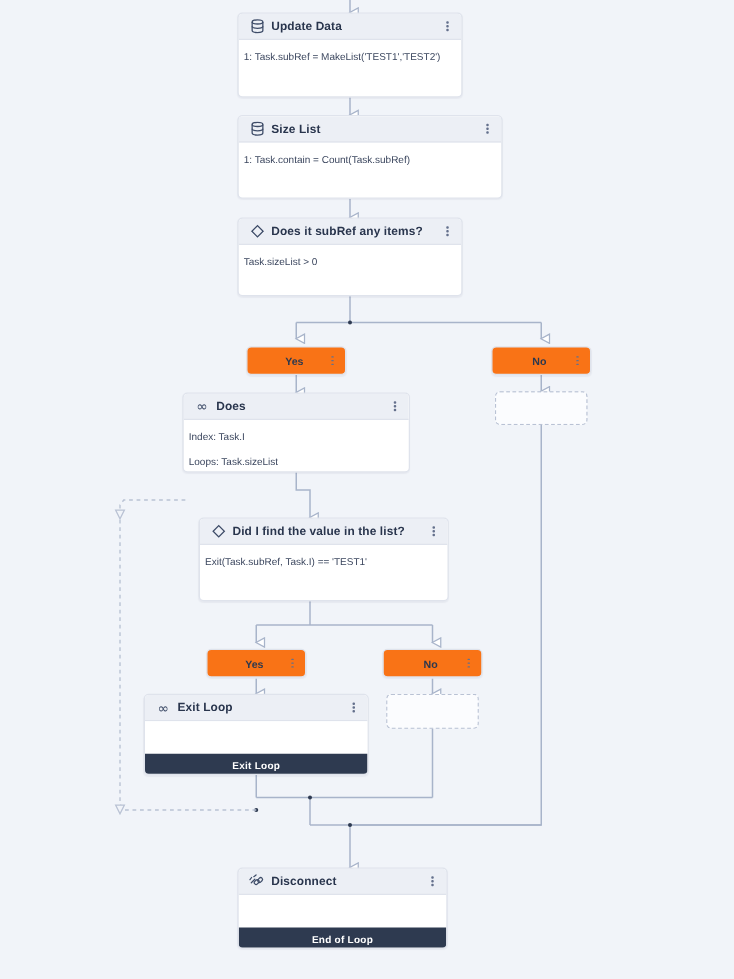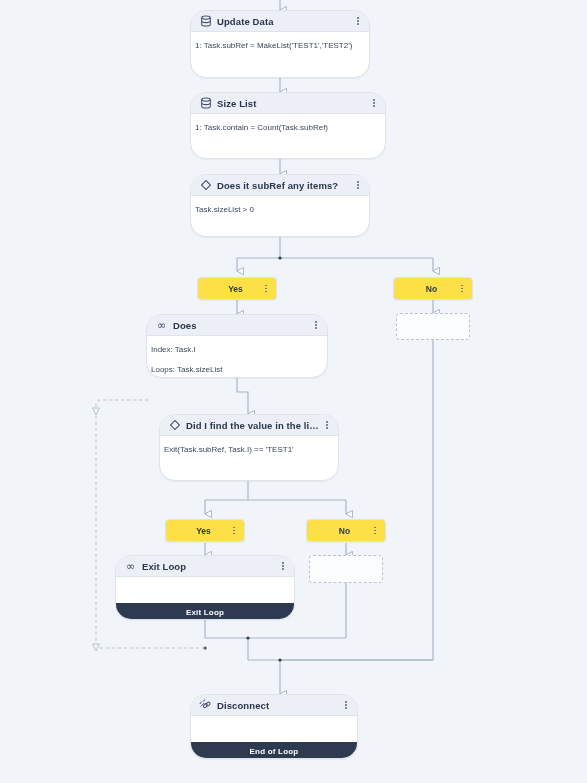--- a/index.html
+++ b/index.html
@@ -11,21 +11,21 @@
     position:relative;
   }
   #canvas{position:absolute;inset:0;width:587px;height:783px;}
   svg.wires{position:absolute;left:0;top:0;width:587px;height:783px;pointer-events:none;}
 
   
   .node{
     position:absolute;
     background:#ffffff;
     border:1px solid #dfe3ec;
-    border-radius:16px;
+    border-radius:4px;
     box-sizing:border-box;
     box-shadow:0 1px 1px rgba(35,48,74,.05);
     overflow:hidden;
   }
   .node-head{
     display:flex;align-items:center;
     height:21px;
     padding:0 6px 0 8px;
     background:#eceff5;
     border-bottom:1px solid #dfe3ec;
@@ -73,21 +73,21 @@
     white-space:nowrap;
     overflow:hidden;
     text-overflow:ellipsis;
   }
   .line:last-child{margin-bottom:0;}
 
   
   .pill{
     position:absolute;
     height:23px;
-    background:#fde047;
+    background:#f97316;
     border:1px solid #dfe3ec;
     border-radius:4px;
     box-sizing:border-box;
     display:flex;align-items:center;
     box-shadow:0 1px 1px rgba(35,48,74,.05);
   }
   .pill-label{
     flex:1 1 auto;
     text-align:center;
     font-size:8.5px;
@@ -203,21 +203,21 @@
           <i></i>
           <i></i>
           <i></i>
         </span>
     </div>
     <div class="node-body">
       <div class="line">1: Task.subRef = MakeList('TEST1','TEST2')</div>
     </div>
   </div>
 
-  <div class="node" style="left:190px;top:92px;width:196px;height:67px;">
+  <div class="node" style="left:190px;top:92px;width:212px;height:67px;">
     <div class="node-head">
       <span class="head-icon">
         <svg width="12" height="12" viewBox="0 0 14 14">
           <ellipse cx="7" cy="3" rx="5" ry="1.9" fill="none" stroke="#3e4c68" stroke-width="1.2"></ellipse>
           <path d="M2,3 L2,11 a5,1.9 0 0 0 10,0 L12,3" fill="none" stroke="#3e4c68" stroke-width="1.2"></path>
           <path d="M2,7 a5,1.9 0 0 0 10,0" fill="none" stroke="#3e4c68" stroke-width="1.2"></path>
         </svg>
       </span>
       <span class="node-title">Size List</span>
       <span class="kebab">
@@ -281,21 +281,21 @@
           <i></i>
           <i></i>
         </span>
     </div>
     <div class="node-body">
       <div class="line">Index: Task.I</div>
       <div class="line">Loops: Task.sizeList</div>
     </div>
   </div>
 
-  <div class="node" style="left:159px;top:414px;width:180px;height:67px;">
+  <div class="node" style="left:159px;top:414px;width:200px;height:67px;">
     <div class="node-head">
       <span class="head-icon">
         <svg width="12" height="12" viewBox="0 0 14 14">
           <rect x="3.3" y="3.3" width="7.4" height="7.4" transform="rotate(45 7 7)" fill="none" stroke="#3e4c68" stroke-width="1.2"></rect>
         </svg>
       </span>
       <span class="node-title">Did I find the value in the list?</span>
       <span class="kebab">
           <i></i>
           <i></i>

